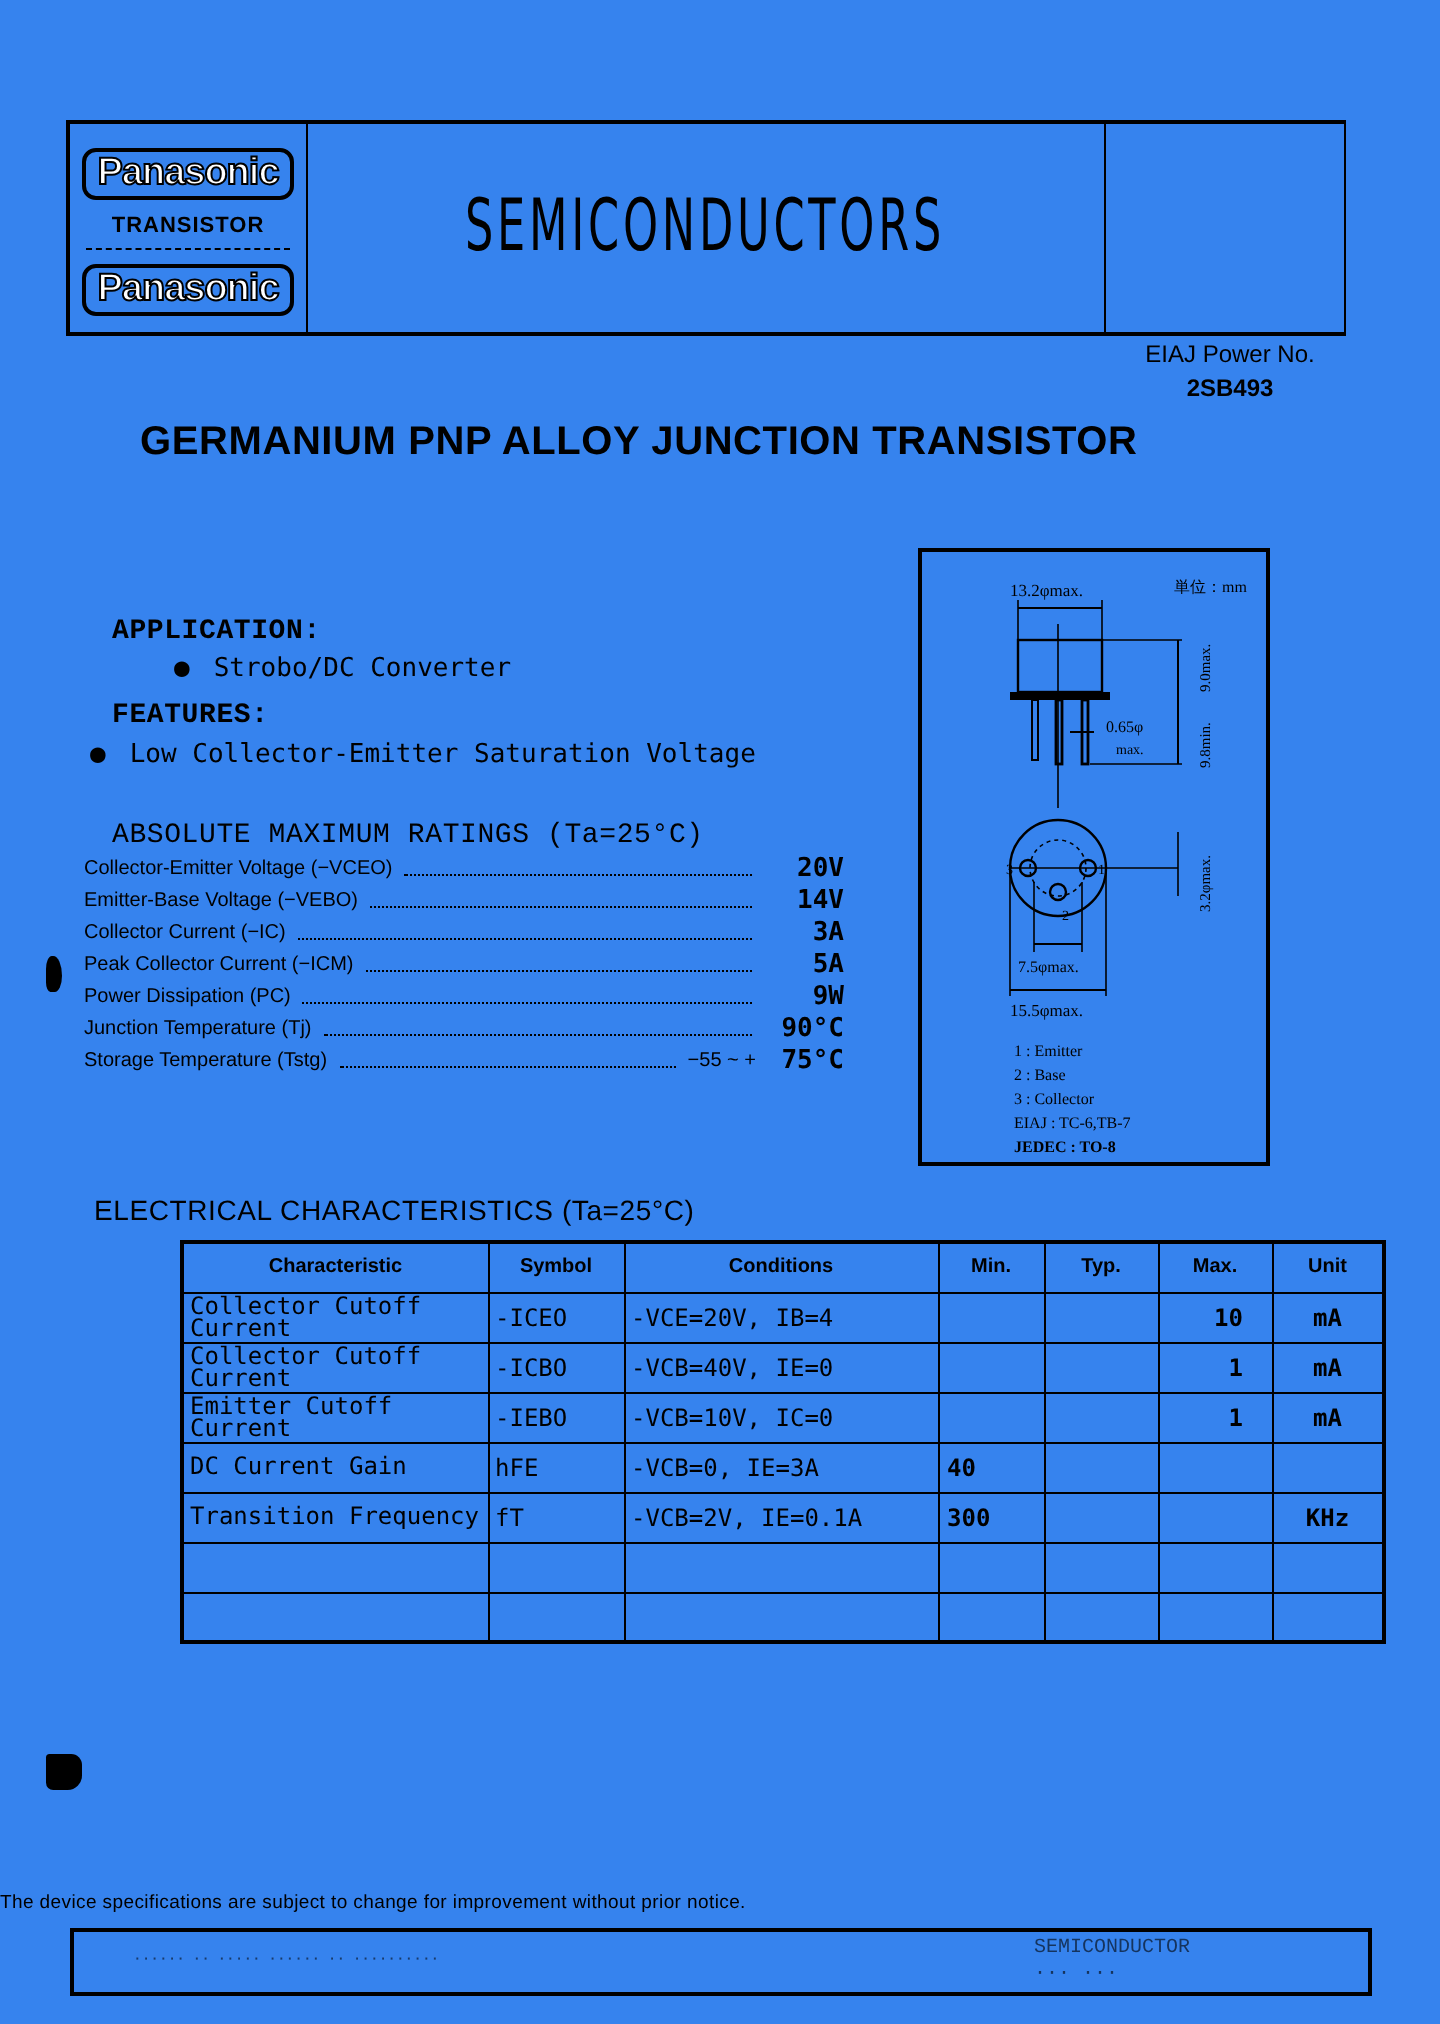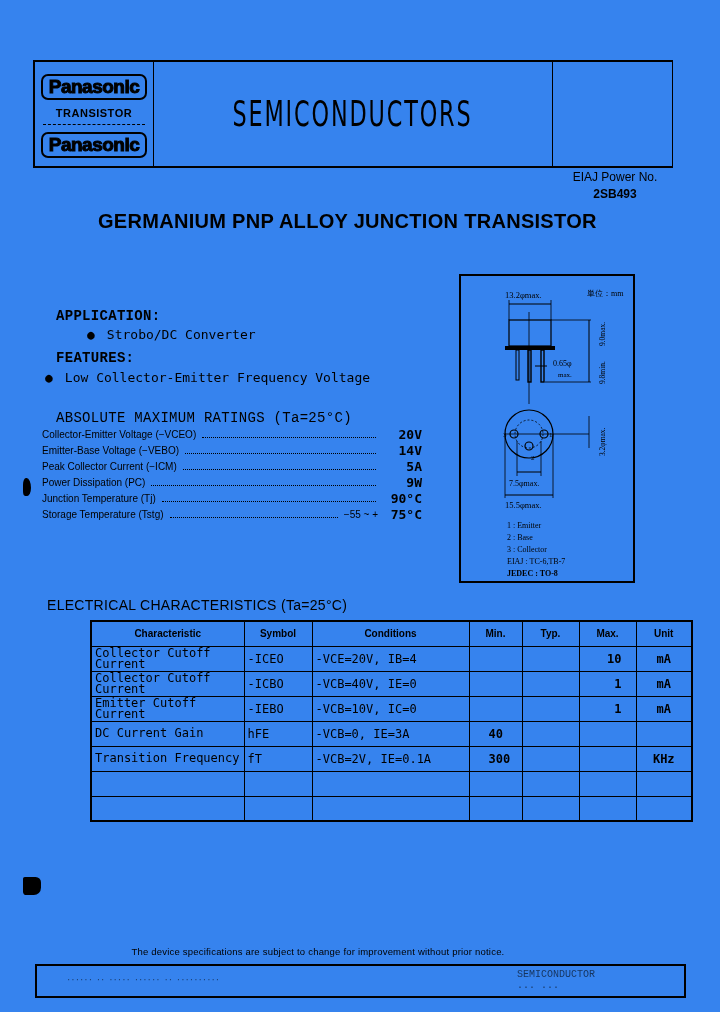--- a/index.html
+++ b/index.html
@@ -2,51 +2,51 @@
 <html><head>
 <meta charset="utf-8">
 <style>
   html,body{margin:0;padding:0;}
   body{width:720px;height:1012px;background:#3683ee;position:relative;overflow:hidden;color:#000;font-family:"Liberation Sans",sans-serif;}
   .abs{position:absolute;}
   
   .hdr{left:33px;top:60px;width:640px;height:108px;border:2px solid #000;border-right-width:1px;box-sizing:border-box;}
   .hdr .c1{position:absolute;left:0;top:0;width:118px;height:100%;border-right:1px solid #000;}
   .hdr .c3{position:absolute;left:517px;top:0;width:1px;height:100%;background:#000;}
-  .pana{position:absolute;left:6px;width:106px;height:26px;border:2px solid #000;border-radius:7px;box-sizing:border-box;font-family:"Liberation Sans",sans-serif;font-weight:bold;font-size:19px;line-height:22px;text-align:center;letter-spacing:-0.5px;color:#000000;-webkit-text-stroke:1px #000;}
+  .pana{position:absolute;left:6px;width:106px;height:26px;border:2px solid #000;border-radius:7px;box-sizing:border-box;font-family:"Liberation Sans",sans-serif;font-weight:bold;font-size:19px;line-height:22px;text-align:center;letter-spacing:-0.5px;color:#ffffff;-webkit-text-stroke:1px #000;}
   .pana.top{top:12px;}
   .pana.bot{top:70px;}
   .trans{position:absolute;left:0;width:118px;top:45px;text-align:center;font-weight:bold;font-size:11px;letter-spacing:0.5px;}
   .trans-line{position:absolute;left:8px;width:102px;top:62px;border-top:1px dashed #000;}
   .semi{position:absolute;left:118px;width:399px;top:30px;text-align:center;font-family:"DejaVu Sans",sans-serif;font-size:36px;transform:scaleX(0.62);transform-origin:center;letter-spacing:3px;line-height:44px;}
   .eiaj{left:560px;top:170px;width:110px;text-align:center;font-size:12px;}
   .typeno{left:560px;top:187px;width:110px;text-align:center;font-size:12px;font-weight:bold;}
-  .title{left:70px;top:210px;font-size:20px;font-weight:bold;letter-spacing:0.3px;white-space:nowrap;margin-left:28px;}
+  .title{left:70px;top:210px;font-size:20px;font-weight:bold;letter-spacing:0.3px;white-space:nowrap;}
   .sec{left:56px;font-size:14px;font-weight:bold;letter-spacing:0.3px;font-family:Liberation Mono, monospace;}
   .bullet{left:45px;font-family:"DejaVu Sans Mono",monospace;font-size:13px;white-space:nowrap;}
   .bullet span.dot{margin-right:12px;}
   .ratings{left:42px;top:427px;width:380px;}
   .rrow{position:relative;height:15.9px;font-size:10px;display:flex;align-items:center;}
   .rrow .lbl{white-space:nowrap;}
   .rrow .dots{flex:1;border-bottom:1px dotted #000;margin:0 6px;height:0;position:relative;top:3px;}
   .rrow .pre{font-size:10px;margin-right:4px;}
   .rrow .val{width:40px;text-align:right;font-family:"DejaVu Sans Mono",monospace;font-weight:bold;font-size:13px;}
   
   .diag{left:459px;top:274px;width:176px;height:309px;border:2px solid #000;box-sizing:border-box;}
   
   .ec-title{left:47px;top:597px;font-size:14px;letter-spacing:0.3px;white-space:nowrap;}
   table.ec{position:absolute;left:47px;top:620px;border-collapse:collapse;border:2px solid #000;margin-left:43px;}
   table.ec th,table.ec td{border:1px solid #000;padding:0 3px;height:25px;box-sizing:border-box;font-size:12px;vertical-align:middle;}
   table.ec th{font-size:10px;font-weight:bold;text-align:center;}
   table.ec td{font-family:"DejaVu Sans Mono",monospace;}
   table.ec td.char{line-height:11px;font-size:12px;}
   table.ec td.num{text-align:right;padding-right:14px;font-weight:bold;}
-  table.ec td.min{text-align:left;padding-left:19px;font-weight:bold;}
+  table.ec td.min{text-align:left;padding-left:4px;font-weight:bold;}
   table.ec td.unit{text-align:center;font-weight:bold;}
-  .notice{left:0;width:636px;top:946px;text-align:center;font-size:9.5px;letter-spacing:0.2px;}
+  .notice{left:0;width:636px;top:946px;text-align:left;font-size:9.5px;letter-spacing:0.2px;}
   .footbar{left:35px;top:964px;width:651px;height:34px;border:2px solid #000;box-sizing:border-box;}
   .footbar .l{position:absolute;left:30px;top:8px;font-size:10px;opacity:0.55;letter-spacing:1px;white-space:nowrap;}
   .footbar .r{position:absolute;left:480px;top:2px;font-size:10px;opacity:0.6;line-height:13px;width:130px;font-family:Liberation Mono, monospace;}
   .blot{background:#000;position:absolute;}
 </style>
 </head>
 <body>
 
 <div class="blot" style="left:23px;top:478px;width:8px;height:18px;border-radius:40% 60% 50% 30%;"></div>
 <div class="blot" style="left:23px;top:877px;width:18px;height:18px;border-radius:10% 30% 40% 20%;"></div>
@@ -62,33 +62,38 @@
   <div class="c3"></div>
 </div>
 <div class="abs eiaj">EIAJ Power No.</div>
 <div class="abs typeno">2SB493</div>
 
 <div class="abs title">GERMANIUM PNP ALLOY JUNCTION TRANSISTOR</div>
 
 <div class="abs sec" style="top:308px;">APPLICATION:</div>
 <div class="abs bullet" style="top:327px;margin-left:42px;"><span class="dot">●</span><span>Strobo/DC Converter</span></div>
 <div class="abs sec" style="top:350px;">FEATURES:</div>
-<div class="abs bullet" style="top:370px;"><span class="dot">●</span><span>Low Collector-Emitter Frequency Voltage</span></div>
+<div class="abs bullet" style="top:370px;"><span class="dot">●</span><span>Low Collector-Emitter Saturation Voltage</span></div>
 
 <div class="abs sec" style="top:410px;font-weight:normal;font-size:14px;">ABSOLUTE MAXIMUM RATINGS (Ta=25°C)</div>
 <div class="abs ratings">
   <div class="rrow">
       <span class="lbl">Collector-Emitter Voltage (−VCEO)</span>
       <span class="dots"></span>
       <span class="val">20V</span>
     </div>
   <div class="rrow">
       <span class="lbl">Emitter-Base Voltage (−VEBO)</span>
       <span class="dots"></span>
       <span class="val">14V</span>
+    </div>
+  <div class="rrow">
+      <span class="lbl">Collector Current (−IC)</span>
+      <span class="dots"></span>
+      <span class="val">3A</span>
     </div>
   <div class="rrow">
       <span class="lbl">Peak Collector Current (−ICM)</span>
       <span class="dots"></span>
       <span class="val">5A</span>
     </div>
   <div class="rrow">
       <span class="lbl">Power Dissipation (PC)</span>
       <span class="dots"></span>
       <span class="val">9W</span>

